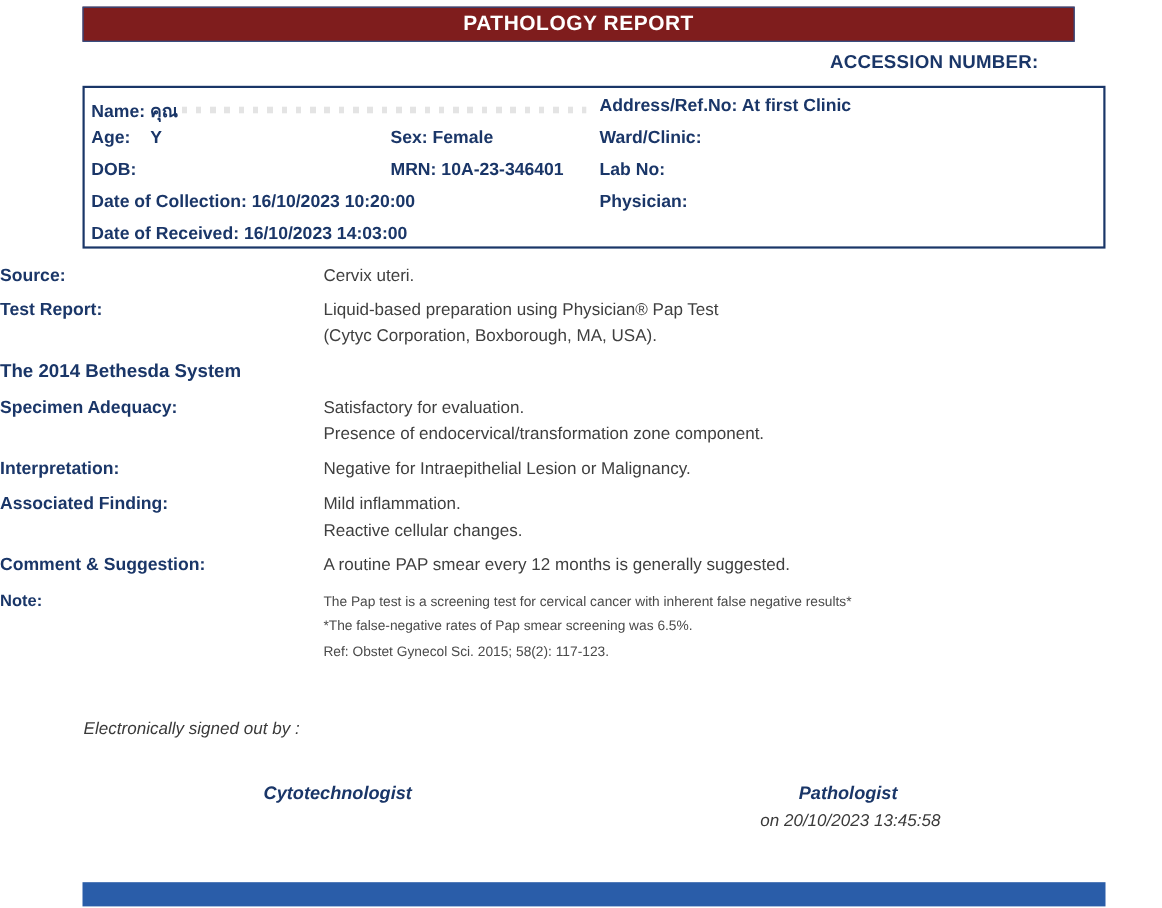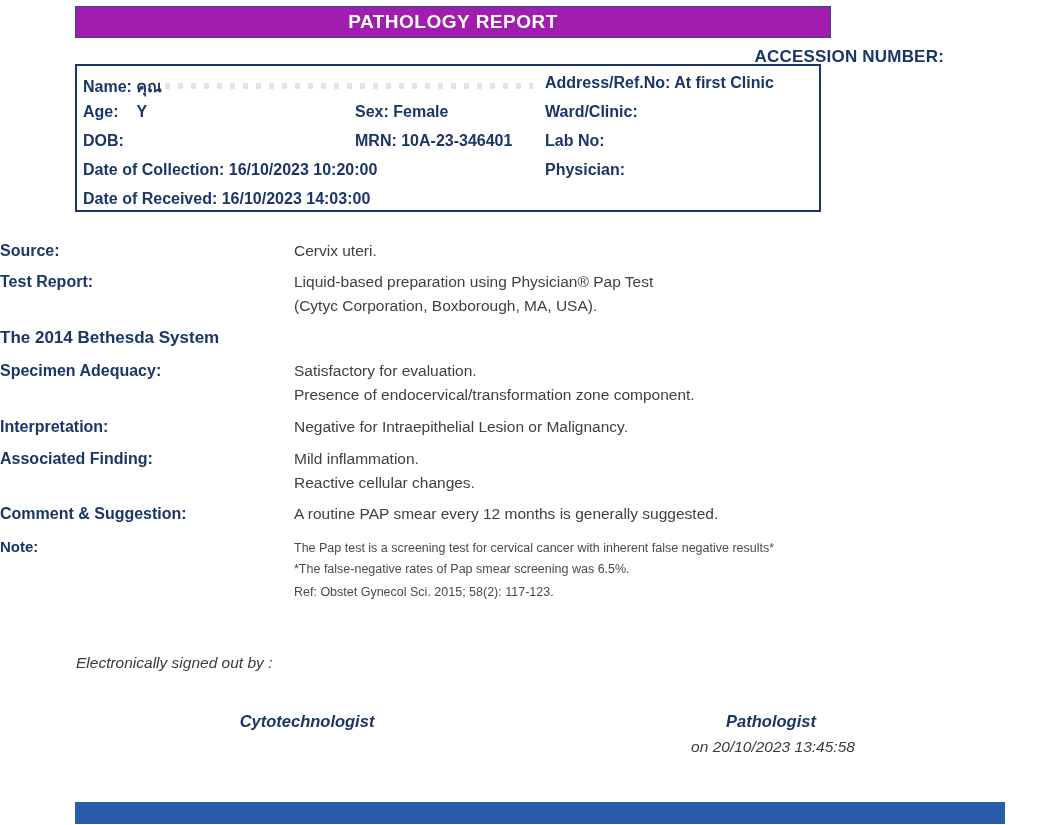--- a/index.html
+++ b/index.html
@@ -5,34 +5,34 @@
   * { margin:0; padding:0; box-sizing:border-box; }
   html,body { background:#ffffff; }
   .page {
     position:relative; width:1056px; height:825px; background:#ffffff;
     font-family:"Liberation Sans","DejaVu Sans",sans-serif; overflow:hidden;
   }
   .abs { position:absolute; }
 
   
   .titlebar {
-    left:75px; top:6px; width:756px; height:32px;
-    background:#a21caf; border:1px solid #24508f;
+    left:75px; top:6px; width:902px; height:32px;
+    background:#7f1d1d; border:1px solid #24508f;
     color:#ffffff; text-align:center; line-height:30px;
     font-size:19px; font-weight:bold; letter-spacing:.5px;
   }
   .bottombar { left:75px; top:802px; width:930px; height:22px; background:#2a5da9; }
 
   .accession {
     top:47px; right:112px; color:#1a3668; font-weight:bold; font-size:17px; letter-spacing:.2px;
   }
 
   
   .pbox {
-    left:75px; top:64px; width:746px; height:148px;
+    left:75px; top:78px; width:930px; height:148px;
     border:2px solid #1a3668; color:#1a3668; font-size:16px; font-weight:bold;
   }
   .prow { position:absolute; left:0; width:100%; height:22px; white-space:nowrap; }
   .prow .c1 { position:absolute; left:6px;   white-space:nowrap; }
   .prow .c2 { position:absolute; left:278px; white-space:nowrap; }
   .prow .c3 { position:absolute; left:468px; white-space:nowrap; }
   .gap { display:inline-block; width:18px; }
   .redact {
     position:absolute; left:88px; top:9px; width:368px; height:6px; opacity:.5;
     background-image:repeating-linear-gradient(90deg,#c9c9c9 0 5px,transparent 5px 13px);

